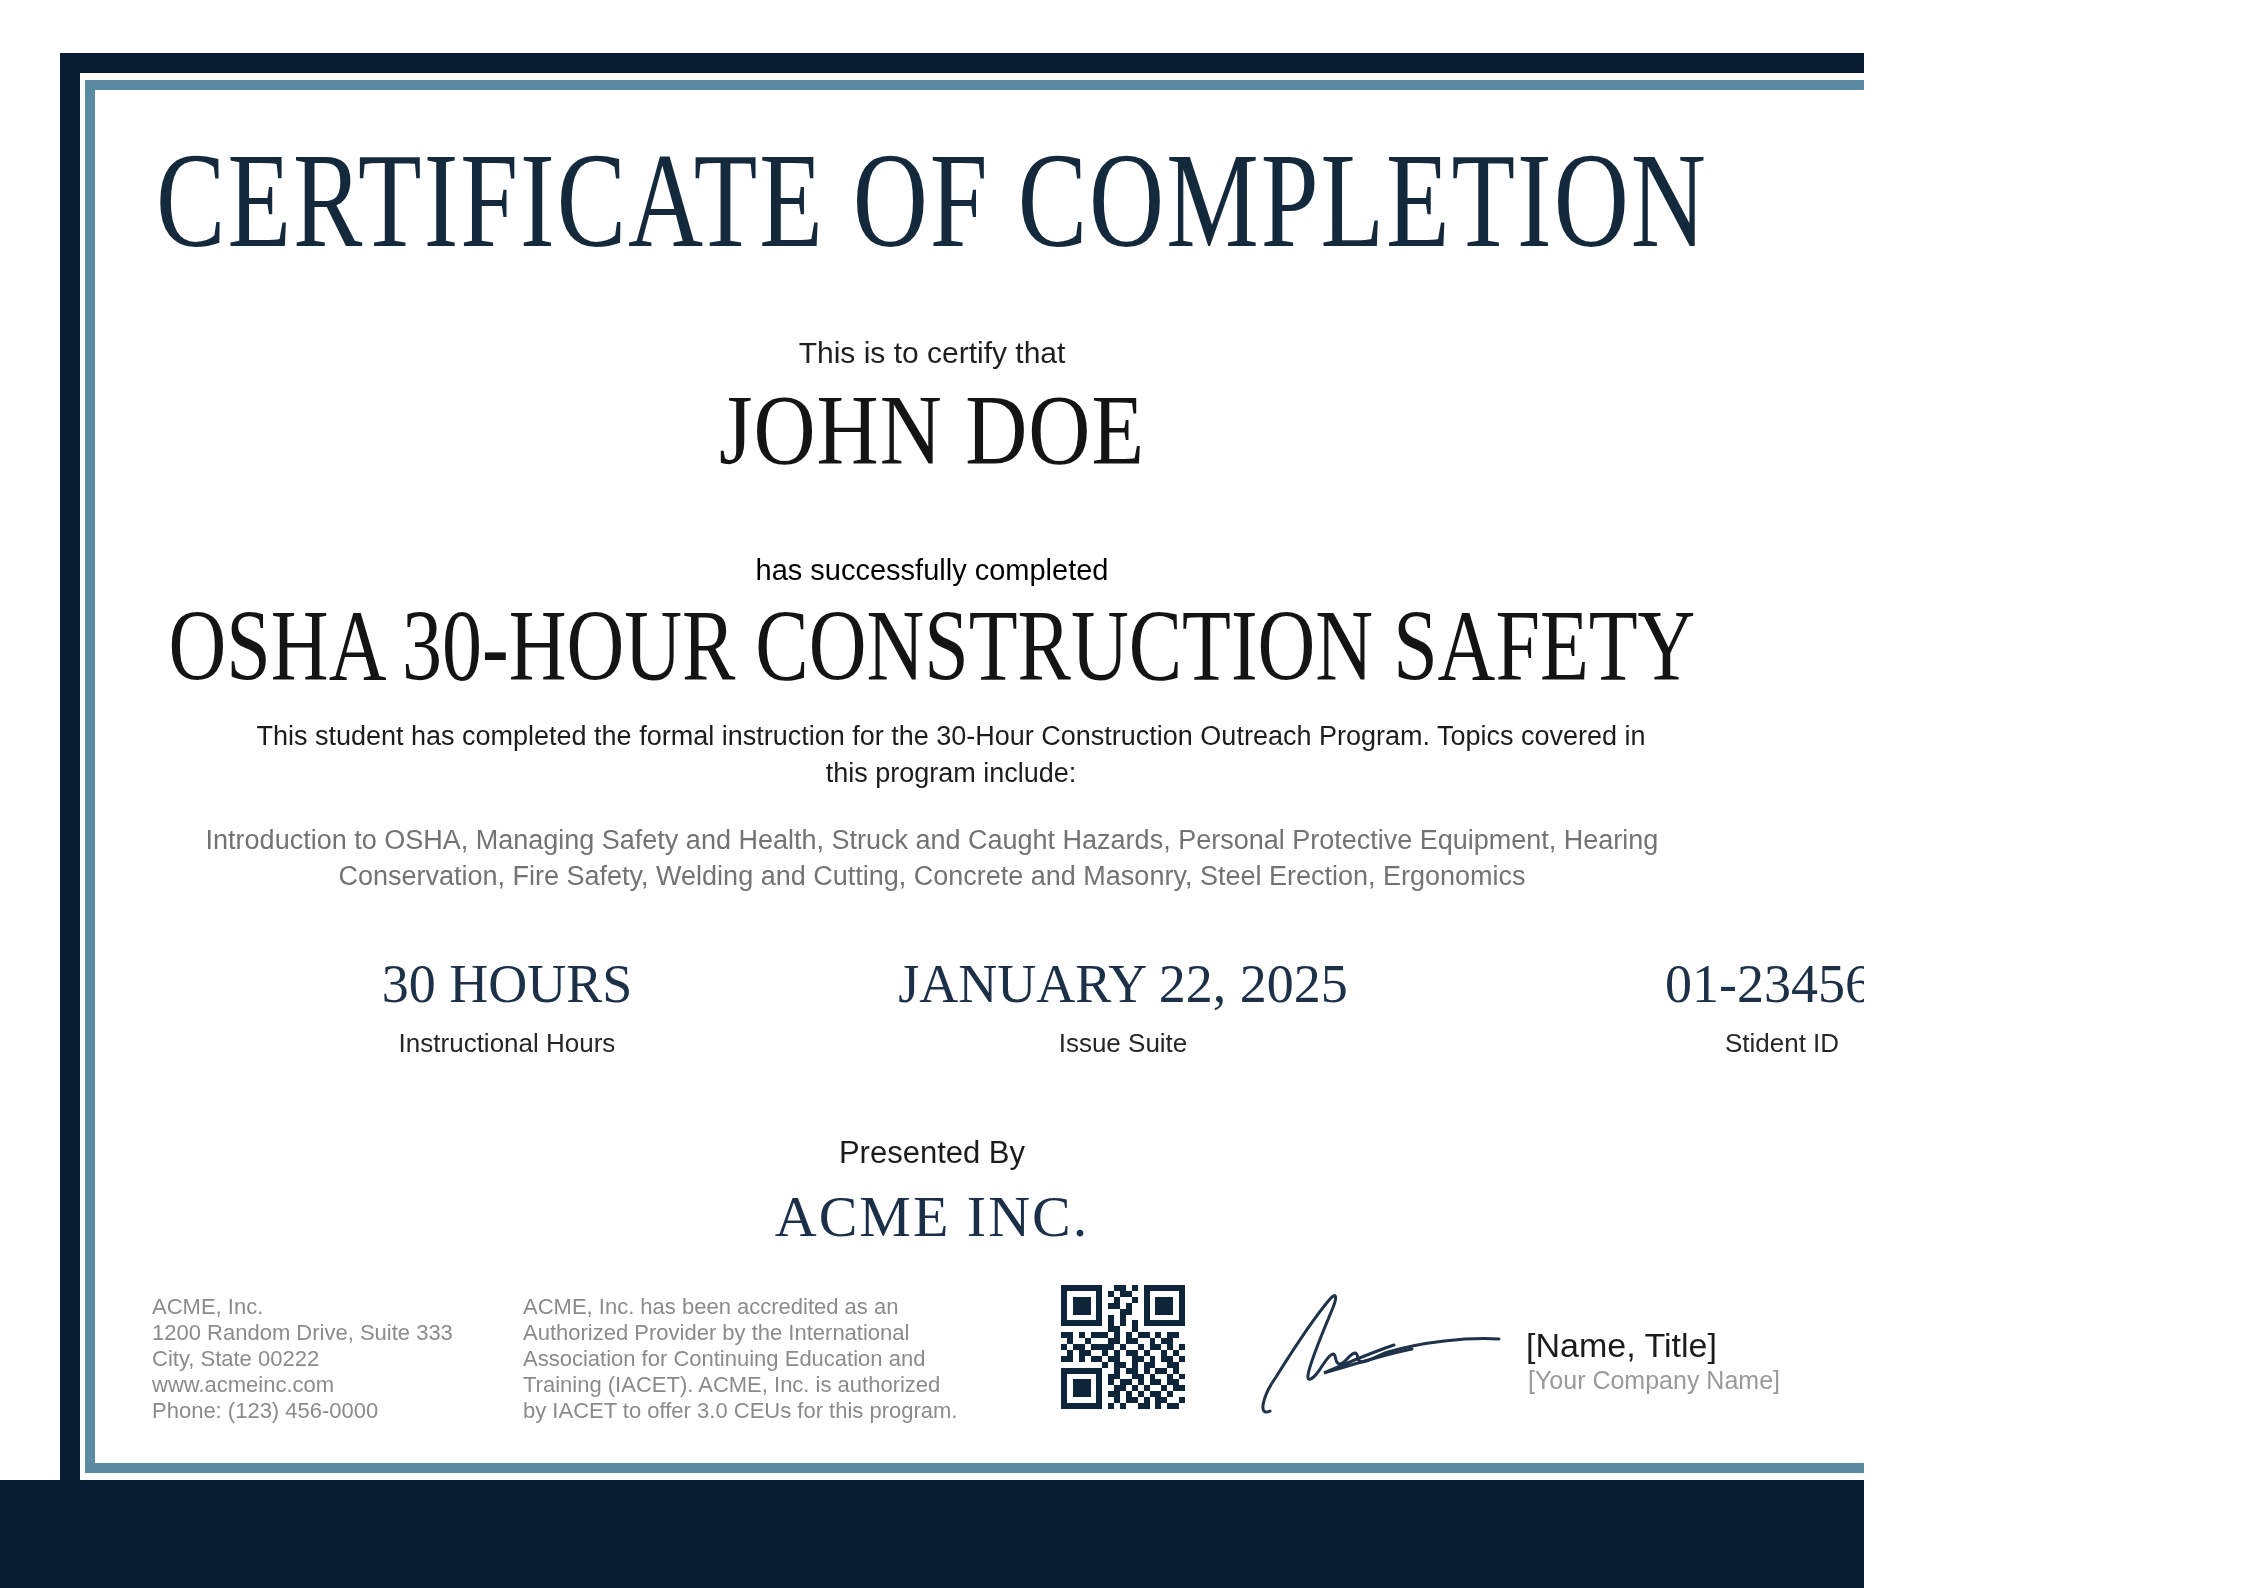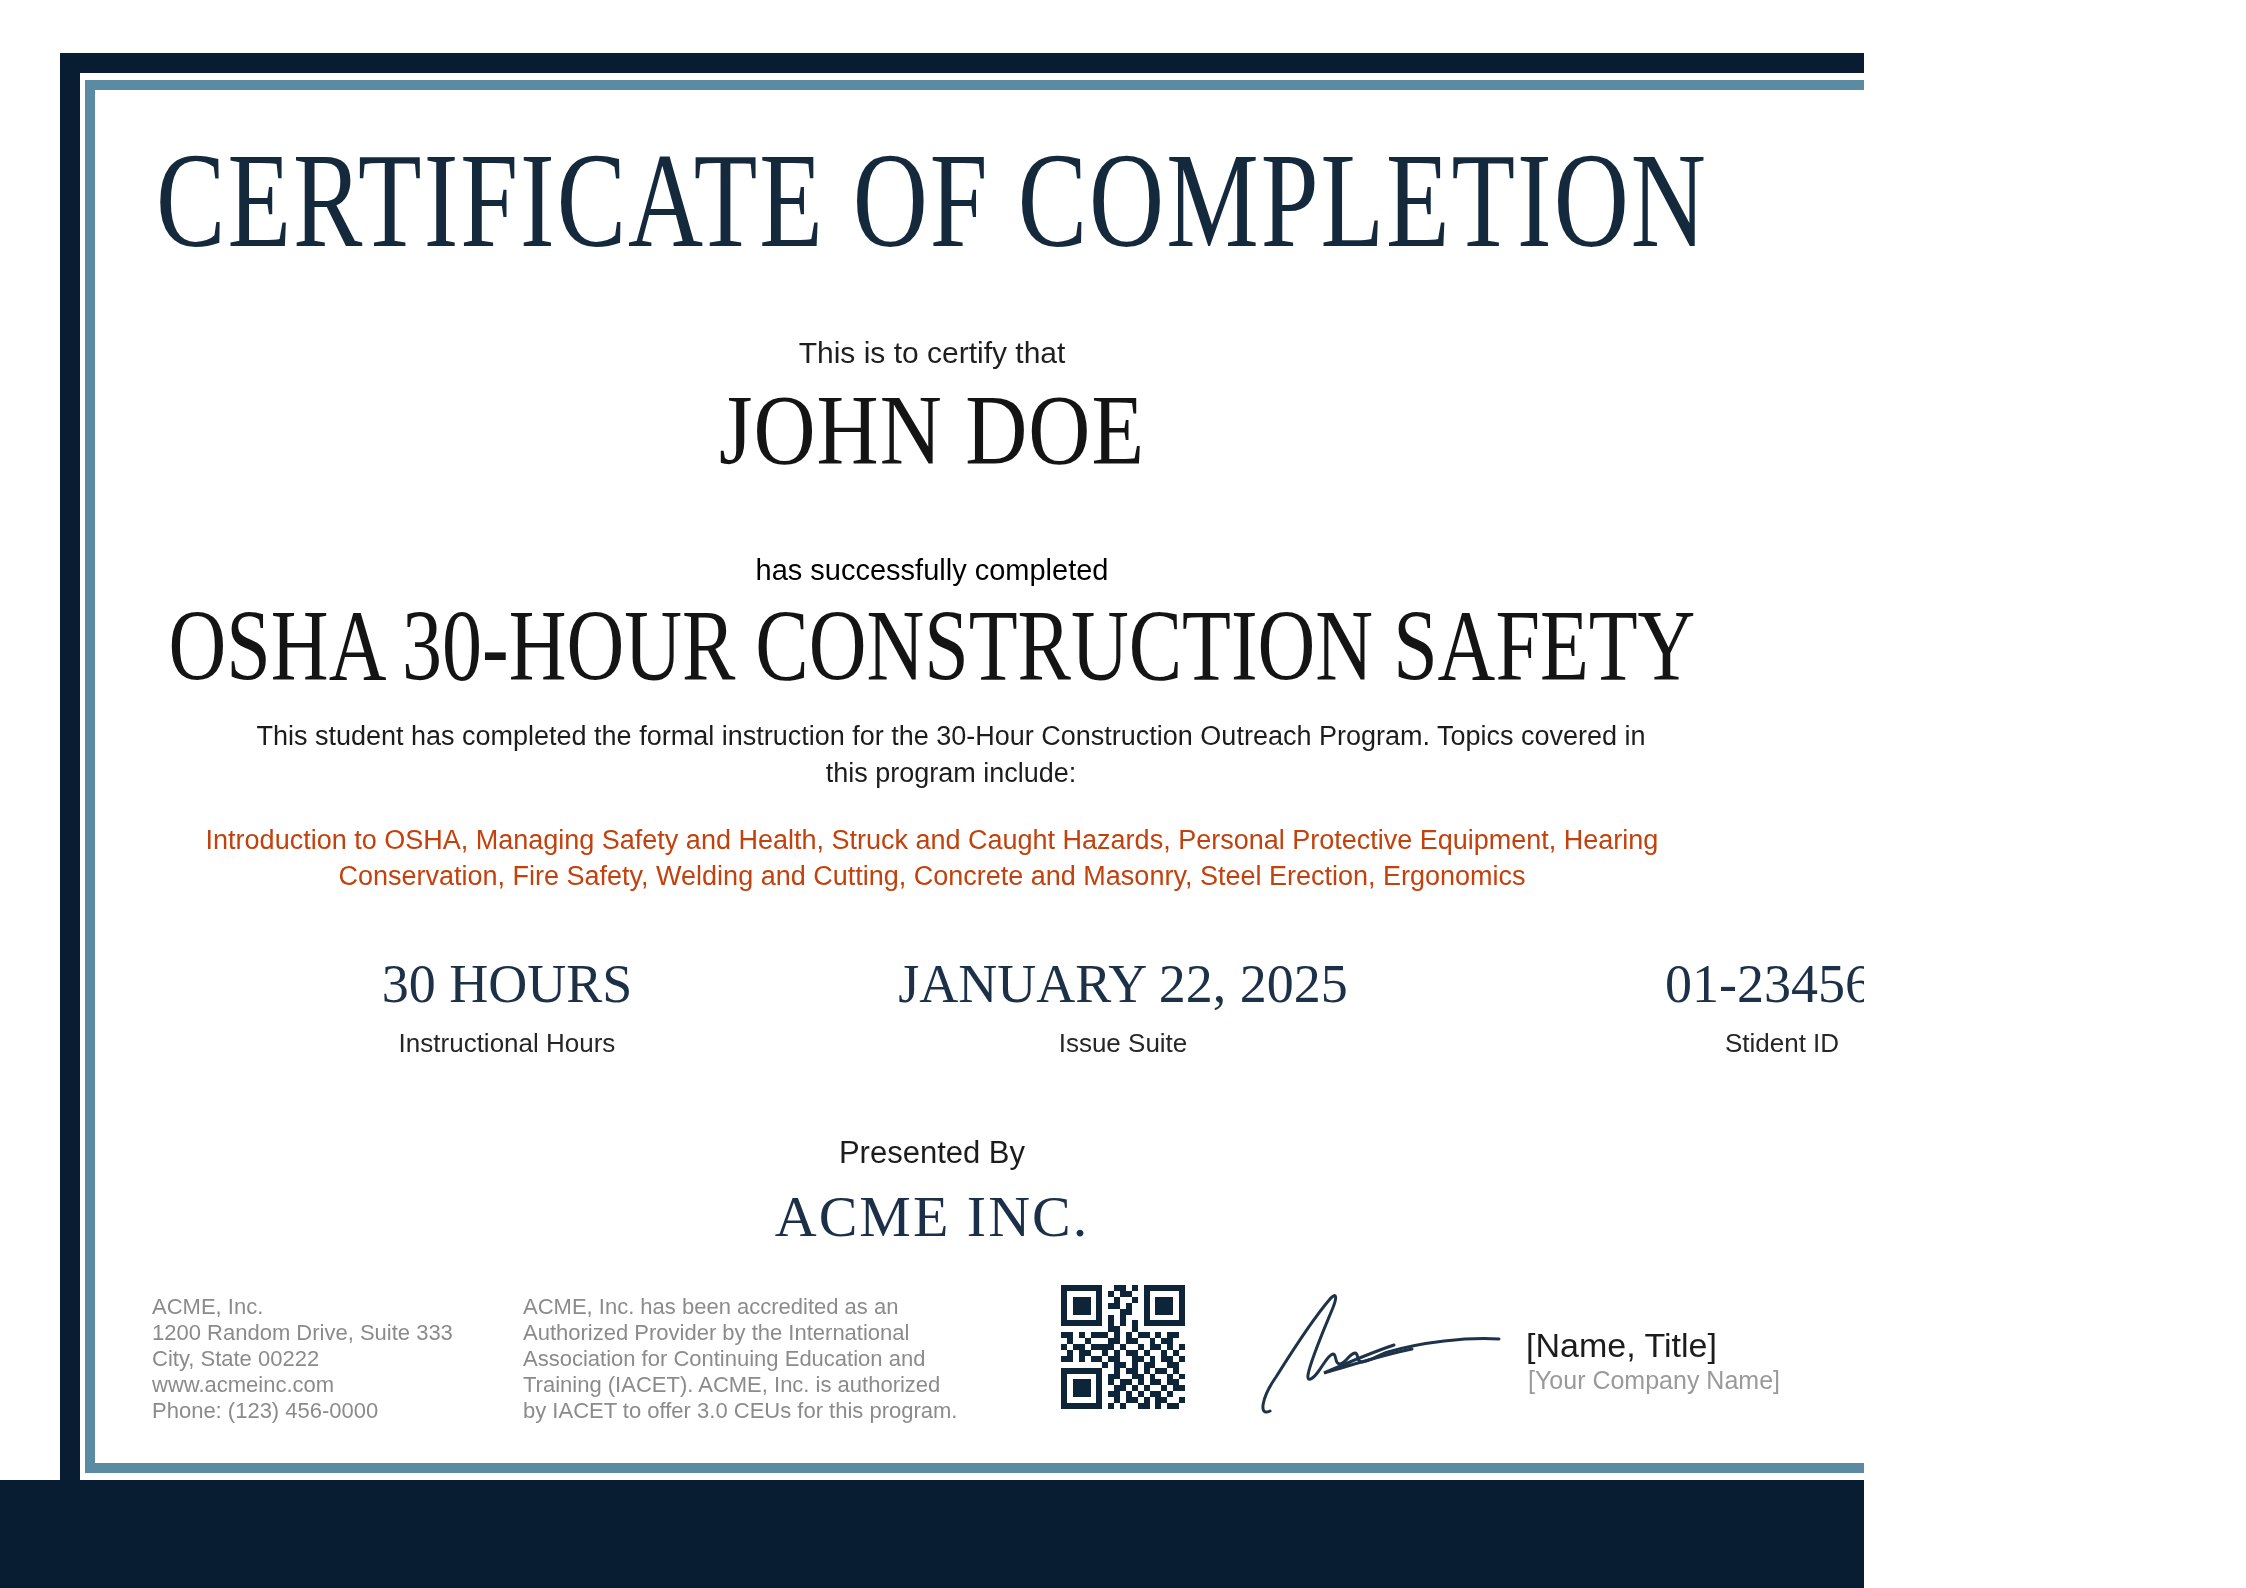--- a/index.html
+++ b/index.html
@@ -31,21 +31,21 @@
   .recipient {
     top:372px; font-size:86px; color:#141414; letter-spacing:1px;
     transform:scaleY(1.15); transform-origin:center top; white-space:nowrap;
   }
   .completed-line { top:554px; font-size:29px; color:#000000; }
   .course-title {
     top:588px; font-size:80px; color:#141414;
     transform:scaleY(1.28); transform-origin:center top; white-space:nowrap;
   }
   .description { top:718px; font-size:27px; line-height:37px; color:#1c1c1c;padding-left:19px; }
-  .topics      { top:822px; font-size:27px; line-height:36px; color:#c2410c; }
+  .topics      { top:822px; font-size:27px; line-height:36px; color:#737373; }
 
   .stat-col { position:absolute; width:520px; text-align:center; }
   .stat-value { font-size:54px; color:#1c3048; white-space:nowrap; }
   .stat-label { position:absolute; width:520px; text-align:center; top:1028px; font-size:26px; color:#262626; }
   .stat-top { top:953px; }
 
   .presented-label { top:1135px; font-size:31px; color:#1c1c1c; }
   .presenter { top:1183px; font-size:58px; color:#1b3048; letter-spacing:2px; }
 
   

